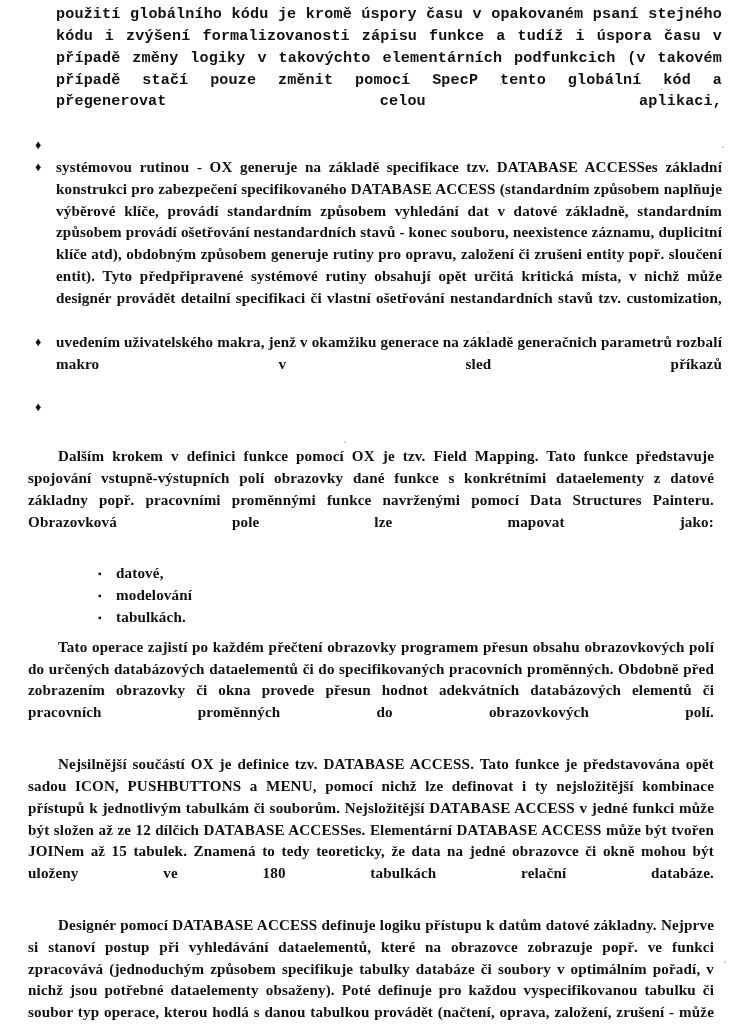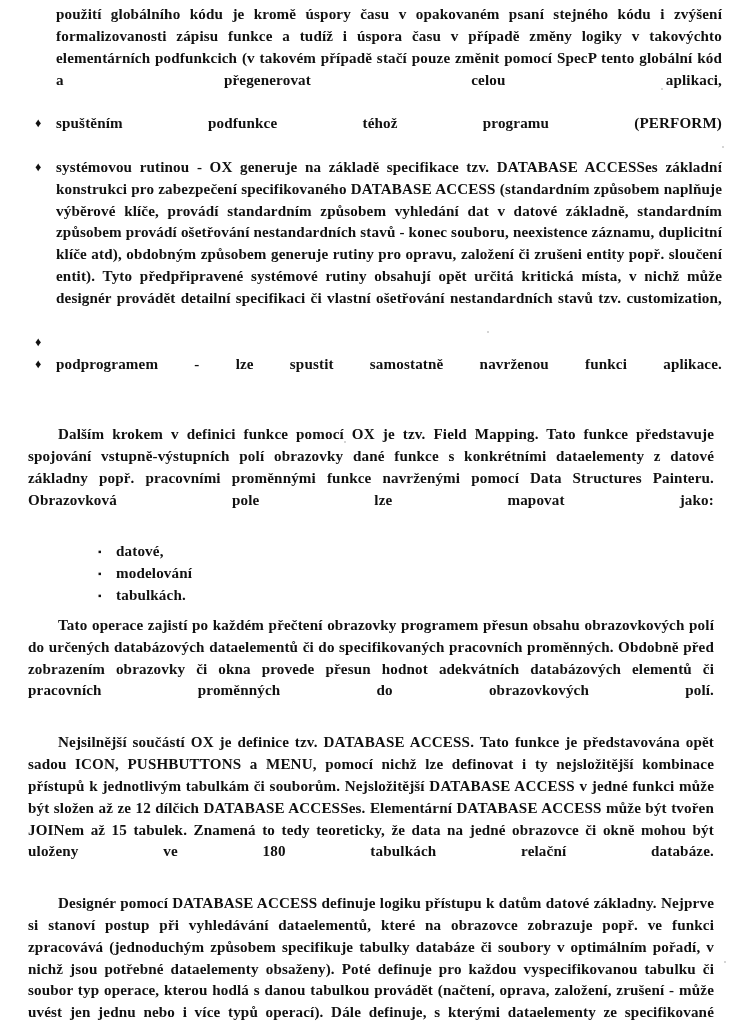--- a/index.html
+++ b/index.html
@@ -50,20 +50,21 @@
     width: 14px;
     font-size: 12.5px;
     line-height: 21.85px;
     text-align: left;
   }
   
   .cont-para {
     margin: 0;
     padding-left: 36px;
     text-align: justify;
+    font-family: Liberation Mono, monospace;
   }
   
   .para {
     margin: 8px;
     text-indent: 30px;
     text-align: justify;
   }
   
   .para::after,
   .bullet-item::after,
@@ -107,32 +108,31 @@
 
 <div class="page">
 
   <div class="doc-body">
 
     <p class="cont-para">použití globálního kódu je kromě úspory času v opakovaném psaní stejného kódu i zvýšení formalizovanosti zápisu funkce a tudíž i úspora času v případě změny logiky v takovýchto elementárních podfunkcich (v takovém případě stačí pouze změnit pomocí SpecP tento globální kód a přegenerovat celou aplikaci,</p>
 
     <ul class="bullet-list">
       <li class="bullet-item">
         <span class="marker">♦</span>
-        <span>spuštěním podfunkce téhož programu (PERFORM)</span>
       </li>
       <li class="bullet-item">
         <span class="marker">♦</span>
         <span>systémovou rutinou - OX generuje na základě specifikace tzv. DATABASE ACCESSes základní konstrukci pro zabezpečení specifikovaného DATABASE ACCESS (standardním způsobem naplňuje výběrové klíče, provádí standardním způsobem vyhledání dat v datové základně, standardním způsobem provádí ošetřování nestandardních stavů - konec souboru, neexistence záznamu, duplicitní klíče atd), obdobným způsobem generuje rutiny pro opravu, založení či zrušeni entity popř. sloučení entit). Tyto předpřipravené systémové rutiny obsahují opět určitá kritická místa, v nichž může designér provádět detailní specifikaci či vlastní ošetřování nestandardních stavů tzv. customization,</span>
       </li>
       <li class="bullet-item">
         <span class="marker">♦</span>
+        <span>uvedením uživatelského makra, jenž v okamžiku generace na základě generačnich parametrů rozbalí makro v sled příkazů</span>
       </li>
       <li class="bullet-item">
         <span class="marker">♦</span>
-        <span>podprogramem - lze spustit samostatně navrženou funkci aplikace.</span>
       </li>
     </ul>
 
     <div class="spacer-md"></div>
 
     <p class="para">Dalším krokem v definici funkce pomocí OX je tzv. Field Mapping. Tato funkce představuje spojování vstupně-výstupních polí obrazovky dané funkce s konkrétními dataelementy z datové základny popř. pracovními proměnnými funkce navrženými pomocí Data Structures Painteru. Obrazovková pole lze mapovat jako:</p>
 
     <ul class="sub-list">
       <li class="sub-item">
         <span class="marker">▪</span>

